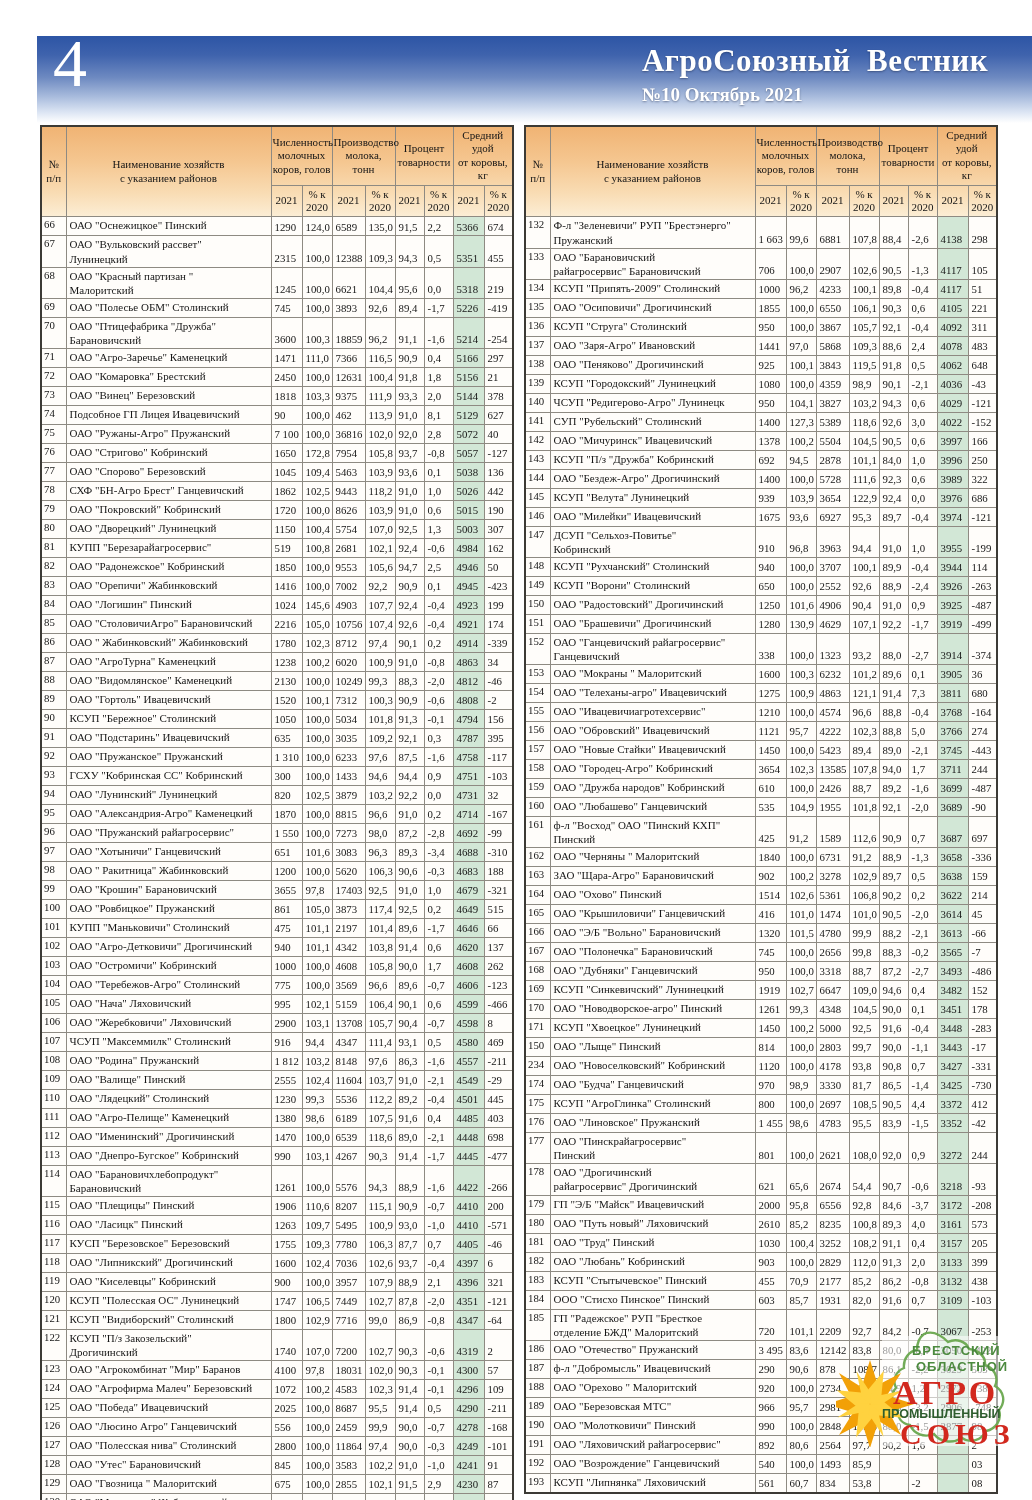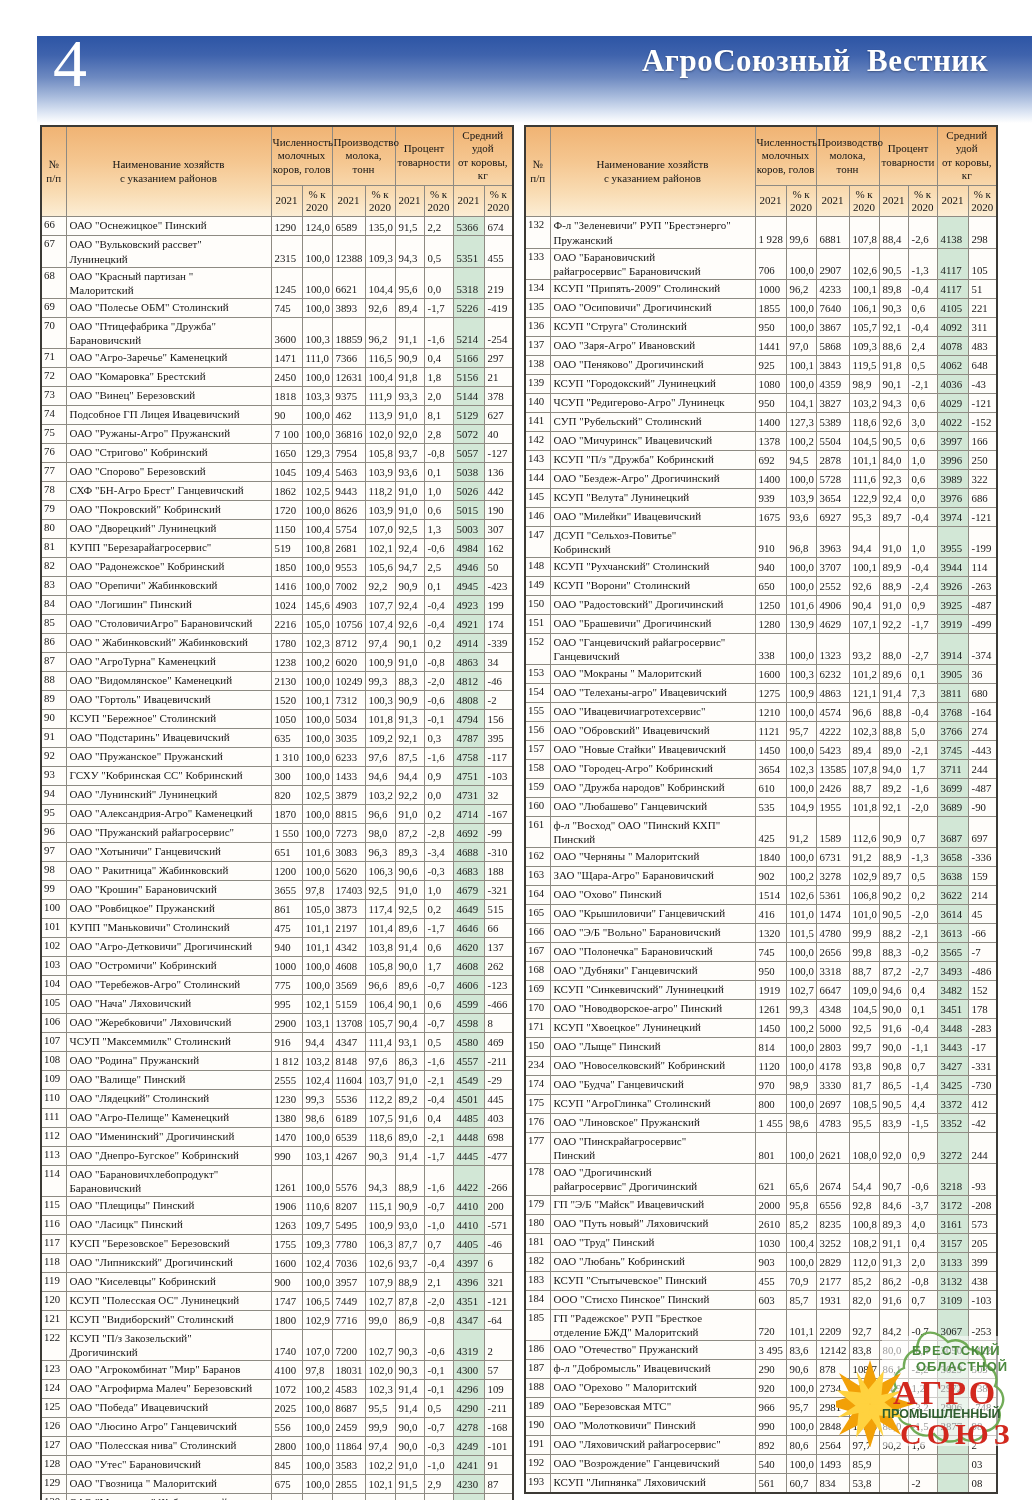--- a/index.html
+++ b/index.html
@@ -39,20 +39,21 @@
   .logo{position:absolute;left:836px;top:1328px;width:196px;height:119px;}
   .logo svg{display:block;}
 </style>
 </head>
 <body>
 
 <div class="banner">
   <div class="page-num">4</div>
   <div class="masthead">
     <div class="title">АгроСоюзный  Вестник</div>
+    <div class="issue">№10 Октябрь 2021</div>
   </div>
 </div>
 
 <table class="datatable t-left">
   <colgroup>
       <col style="width:25px">
       <col style="width:205px">
       <col style="width:31px">
       <col style="width:30px">
       <col style="width:33px">
@@ -216,21 +217,21 @@
         <td class="c5">102,0</td>
         <td class="c6">92,0</td>
         <td class="c7">2,8</td>
         <td class="c8">5072</td>
         <td class="c9">40</td>
       </tr>
       <tr>
         <td class="c0">76</td>
         <td class="c1">ОАО "Стригово" Кобринский</td>
         <td class="c2">1650</td>
-        <td class="c3">129,3</td>
+        <td class="c3">172,8</td>
         <td class="c4">7954</td>
         <td class="c5">105,8</td>
         <td class="c6">93,7</td>
         <td class="c7">-0,8</td>
         <td class="c8">5057</td>
         <td class="c9">-127</td>
       </tr>
       <tr>
         <td class="c0">77</td>
         <td class="c1">ОАО "Спорово" Березовский</td>
@@ -928,21 +929,21 @@
       <th class="h-year h-bold">2021</th>
       <th>% к
 2020</th>
     </tr>
   </thead>
   <tbody id="tbody-right">
       <tr>
         <td class="c0">132</td>
         <td class="c1">Ф-л "Зеленевичи" РУП "Брестэнерго"
 Пружанский</td>
-        <td class="c2">1 928</td>
+        <td class="c2">1 663</td>
         <td class="c3">99,6</td>
         <td class="c4">6881</td>
         <td class="c5">107,8</td>
         <td class="c6">88,4</td>
         <td class="c7">-2,6</td>
         <td class="c8">4138</td>
         <td class="c9">298</td>
       </tr>
       <tr>
         <td class="c0">133</td>
@@ -967,21 +968,21 @@
         <td class="c6">89,8</td>
         <td class="c7">-0,4</td>
         <td class="c8">4117</td>
         <td class="c9">51</td>
       </tr>
       <tr>
         <td class="c0">135</td>
         <td class="c1">ОАО "Осиповичи" Дрогичинский</td>
         <td class="c2">1855</td>
         <td class="c3">100,0</td>
-        <td class="c4">7640</td>
+        <td class="c4">6550</td>
         <td class="c5">106,1</td>
         <td class="c6">90,3</td>
         <td class="c7">0,6</td>
         <td class="c8">4105</td>
         <td class="c9">221</td>
       </tr>
       <tr>
         <td class="c0">136</td>
         <td class="c1">КСУП "Струга" Столинский</td>
         <td class="c2">950</td>

